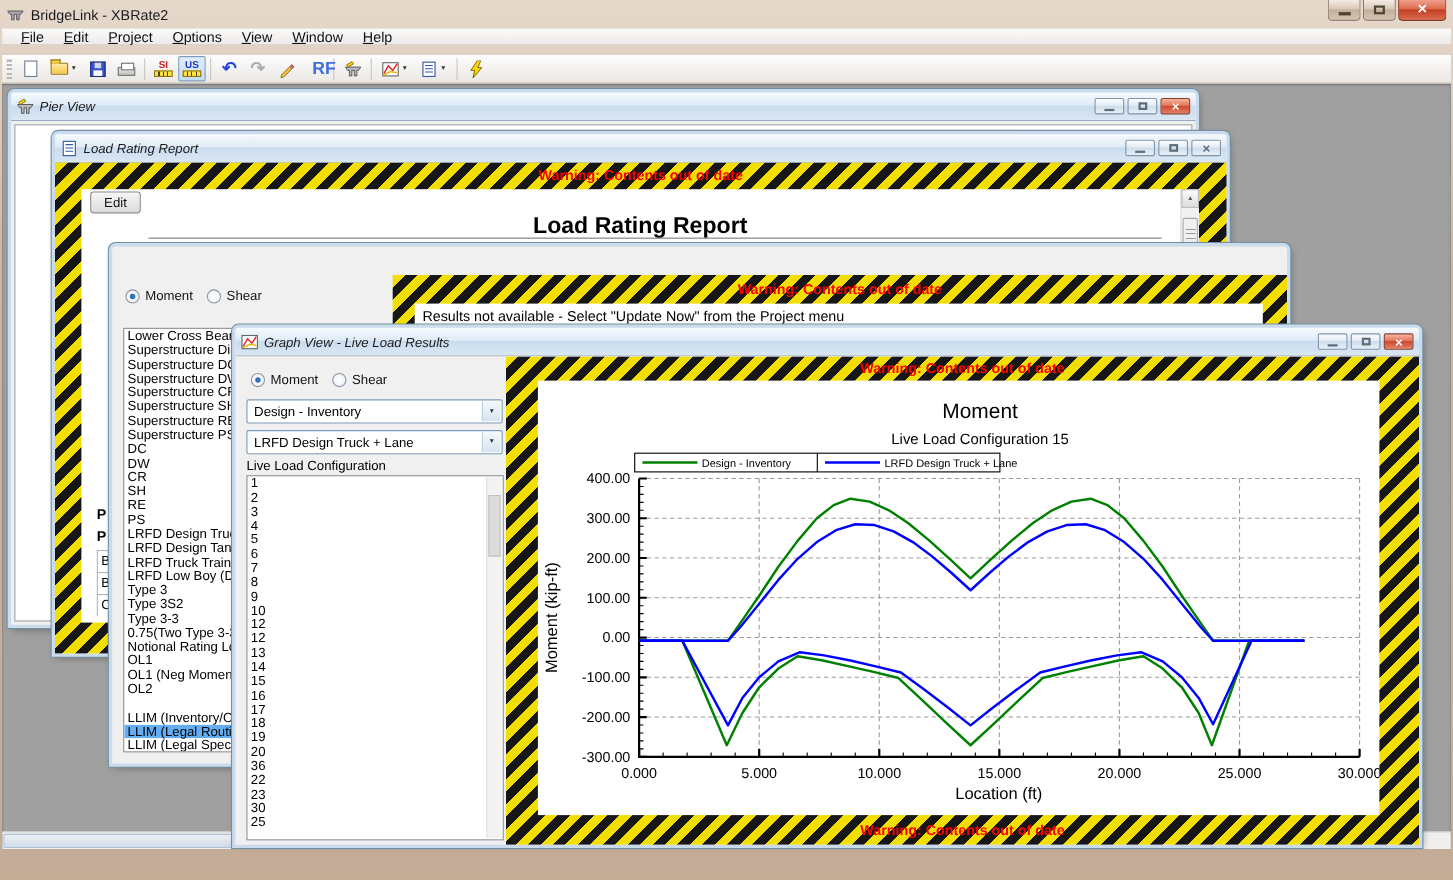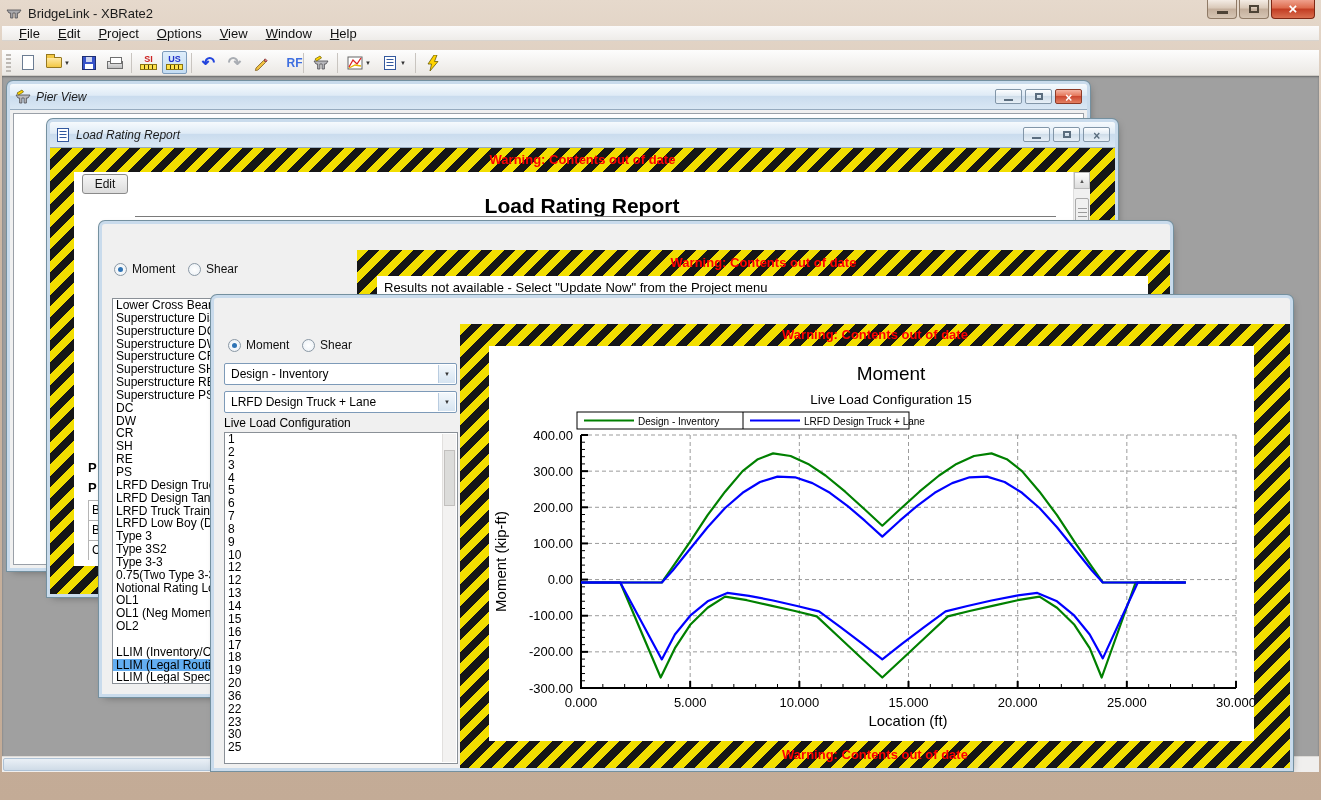--- a/index.html
+++ b/index.html
@@ -37,21 +37,21 @@
   .ic-floppy::before { content:""; position:absolute; left:3px; top:0; width:6px; height:5px; background:#cfd6ef; }
   .ic-floppy::after { content:""; position:absolute; left:2px; bottom:0; width:8px; height:5px; background:#fff; }
   .ic-print { width:16px; height:8px; background:linear-gradient(#ececec,#bdbdbd); border:1px solid #6f6f6f; position:relative; margin-top:4px; }
   .ic-print::before { content:""; position:absolute; left:2px; top:-5px; width:10px; height:5px; background:#fff; border:1px solid #6f6f6f; }
   .units { display:flex; flex-direction:column; align-items:center; }
   .units b { font-size:9px; line-height:9px; }
   .si-t { color:#cc2222; } .us-t { color:#2233cc; }
   .ruler { width:17px; height:6px; background:#ffe24a; border:1px solid #8a7514; background-image:repeating-linear-gradient(90deg,transparent 0 3px,#4a3c08 3px 4px); }
   .undo-g { font-size:16px; font-weight:bold; color:#2244dd; line-height:16px; }
   .redo-g { font-size:16px; font-weight:bold; color:#a9adb3; line-height:16px; }
-  .rf-t { font-size:12px; font-weight:bold; color:#3f6fe0;margin-left:16px; }
+  .rf-t { font-size:16px; font-weight:bold; color:#3f6fe0;margin-left:16px; }
 
   
   .mdi { position:absolute; left:2px; right:2px; top:76px; bottom:28px; background:#a0a0a0; overflow:hidden; box-shadow:inset 0 1px 2px rgba(0,0,0,.35); }
   .mdi-hscroll { position:absolute; left:0; right:0; bottom:0; height:16px; background:#f0efee; border-top:1px solid #dcdad7; z-index:1; }
   .mdi-hthumb { position:absolute; left:1px; top:1px; bottom:1px; width:443px; background:linear-gradient(#eaf0f6,#cfdbe7); border:1px solid #aec2d6; border-radius:2px; }
 
   
   .child { position:absolute; background:#f0f0f0; border-radius:3px 3px 0 0;
            box-shadow:0 0 0 3px #c9dbec, 0 0 0 4px #74909f, 2px 3px 8px rgba(0,0,0,.4); }
   .ctitle { height:26px; border-radius:3px 3px 0 0; background:linear-gradient(#f6fafd,#dfebf6 45%,#cadcee 50%,#d9e7f4); border-bottom:1px solid #96abbf; display:flex; align-items:center; padding:0 5px; gap:5px;font-style:italic; }
@@ -331,20 +331,39 @@
             <div class="li">LLIM (Legal Special</div>
           </div>
         <div class="hz" style="position:absolute;left:255px;top:0;right:0;bottom:0">
           <div class="warn-text" style="top:5px">Warning: Contents out of date</div>
           <div style="position:absolute;left:20px;top:26px;right:22px;bottom:24px;background:#fff;font-size:13px;padding:4px 7px">Results not available - Select "Update Now" from the Project menu</div>
         </div>
       </div>
     </div>
 
     <div class="child" style="left:212px;top:222px;width:1076px;height:470px;z-index:5">
+      <div class="ctitle">
+        <svg class="icon16" viewBox="0 0 16 16">
+            <rect x="1" y="2" width="14" height="12" fill="#fff" stroke="#666"></rect>
+            <polyline points="2,12 6,5 10,9 14,3" fill="none" stroke="#dd2222" stroke-width="1.3"></polyline>
+            <polyline points="2,13 8,10 14,11" fill="none" stroke="#e8b400" stroke-width="1.3"></polyline>
+          </svg>
+        <span class="ctext">Graph View - Live Load Results</span>
+        <span class="cbtns">
+          <span class="cb">
+              <span class="glyph-min"></span>
+            </span>
+          <span class="cb">
+              <span class="glyph-max"></span>
+            </span>
+          <span class="cb red">
+              <span class="glyph-x"></span>
+            </span>
+        </span>
+      </div>
       <div class="cbody">
         <span class="radio" style="position:absolute;left:14px;top:14px">
             <span class="rdot sel"></span>
             <span>Moment</span>
           </span>
         <span class="radio" style="position:absolute;left:88px;top:14px">
             <span class="rdot"></span>
             <span>Shear</span>
           </span>
         <div class="combo" style="left:10px;top:39px;width:233px"><span>Design - Inventory</span><span class="arrow">▼</span></div>

